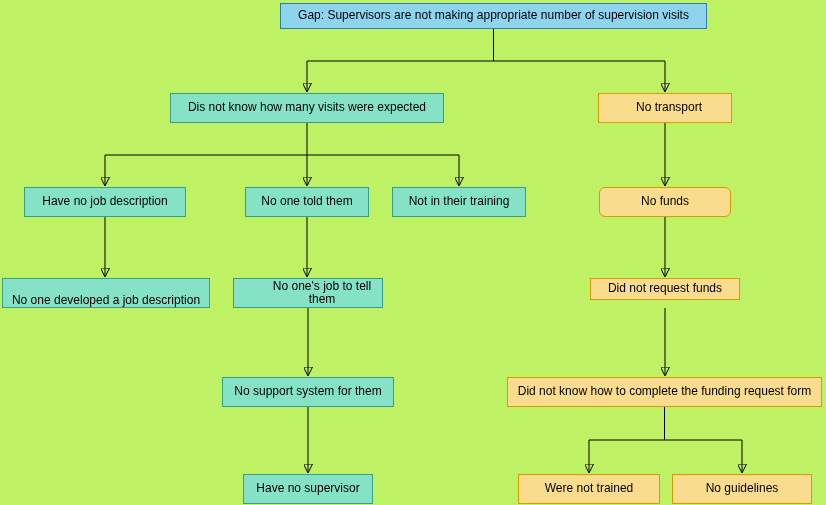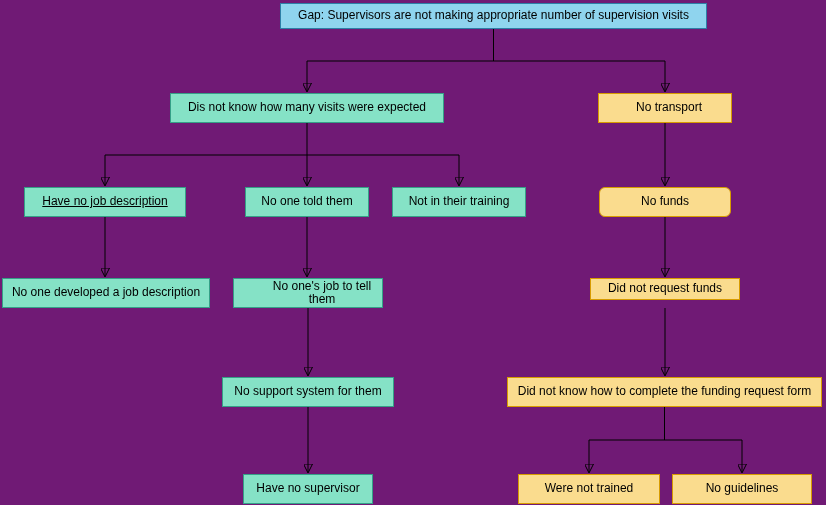--- a/index.html
+++ b/index.html
@@ -5,21 +5,21 @@
   html, body {
     margin: 0;
     padding: 0;
     background: #ffffff;
     font-family: "Liberation Sans", "DejaVu Sans", sans-serif;
   }
   .canvas {
     position: relative;
     width: 826px;
     height: 505px;
-    background: #701a75;
+    background: #bef264;
     overflow: hidden;
   }
   .edges-layer {
     position: absolute;
     left: 0; top: 0;
     width: 826px; height: 505px;
     pointer-events: none;
   }
   .edges-layer path {
     stroke: var(--color-connector, #000000);
@@ -94,37 +94,37 @@
   </div>
 
   <div class="node green" style="left:170px;top:93px;width:274px;height:30px;">
     <span>Dis not know how many visits were expected</span>
   </div>
 
   <div class="node orange" style="left:598px;top:93px;width:134px;height:30px;padding-left:12px;">
     <span>No transport</span>
   </div>
 
-  <div class="node green" style="left:24px;top:187px;width:162px;height:30px;text-decoration:underline;">
+  <div class="node green" style="left:24px;top:187px;width:162px;height:30px;">
     <span>Have no job description</span>
   </div>
 
   <div class="node green" style="left:245px;top:187px;width:124px;height:30px;">
     <span>No one told them</span>
   </div>
 
   <div class="node green" style="left:392px;top:187px;width:134px;height:30px;">
     <span>Not in their training</span>
   </div>
 
   <div class="node orange" style="left:599px;top:187px;width:132px;height:30px;border-radius:6px;">
     <span>No funds</span>
   </div>
 
-  <div class="node green" style="left:2px;top:278px;width:208px;height:30px;">
+  <div class="node green" style="left:2px;top:278px;width:208px;height:30px;align-items:flex-end;">
     <span>No one developed a job description</span>
   </div>
 
   <div class="node green" style="left:233px;top:278px;width:150px;height:30px;padding-left:32px;">
     <span>No one's job to tell them</span>
   </div>
 
   <div class="node orange" style="left:590px;top:278px;width:150px;height:22px;">
     <span>Did not request funds</span>
   </div>

